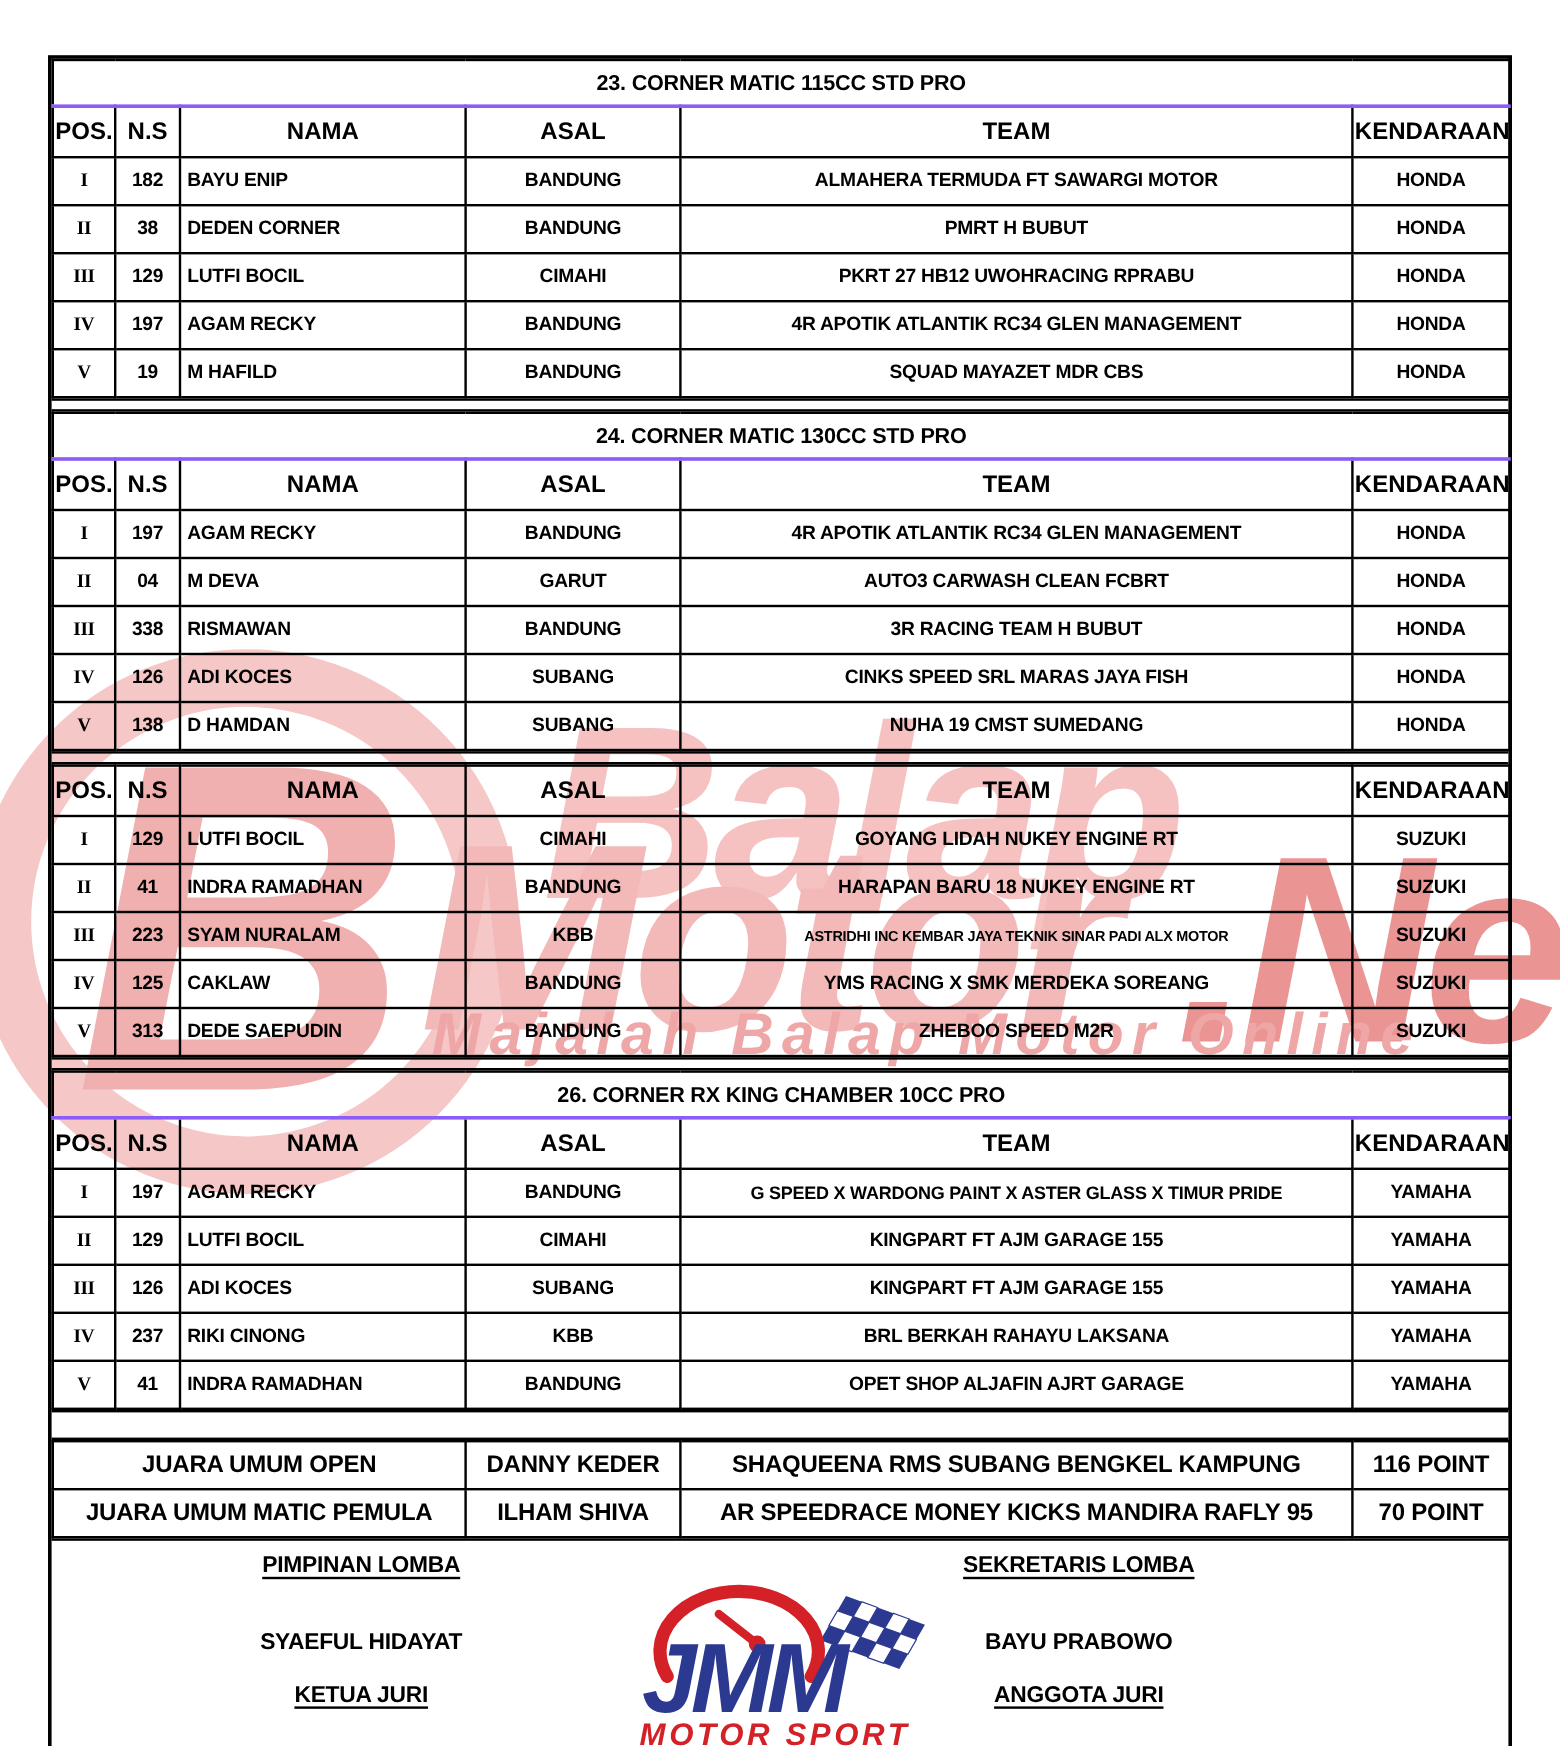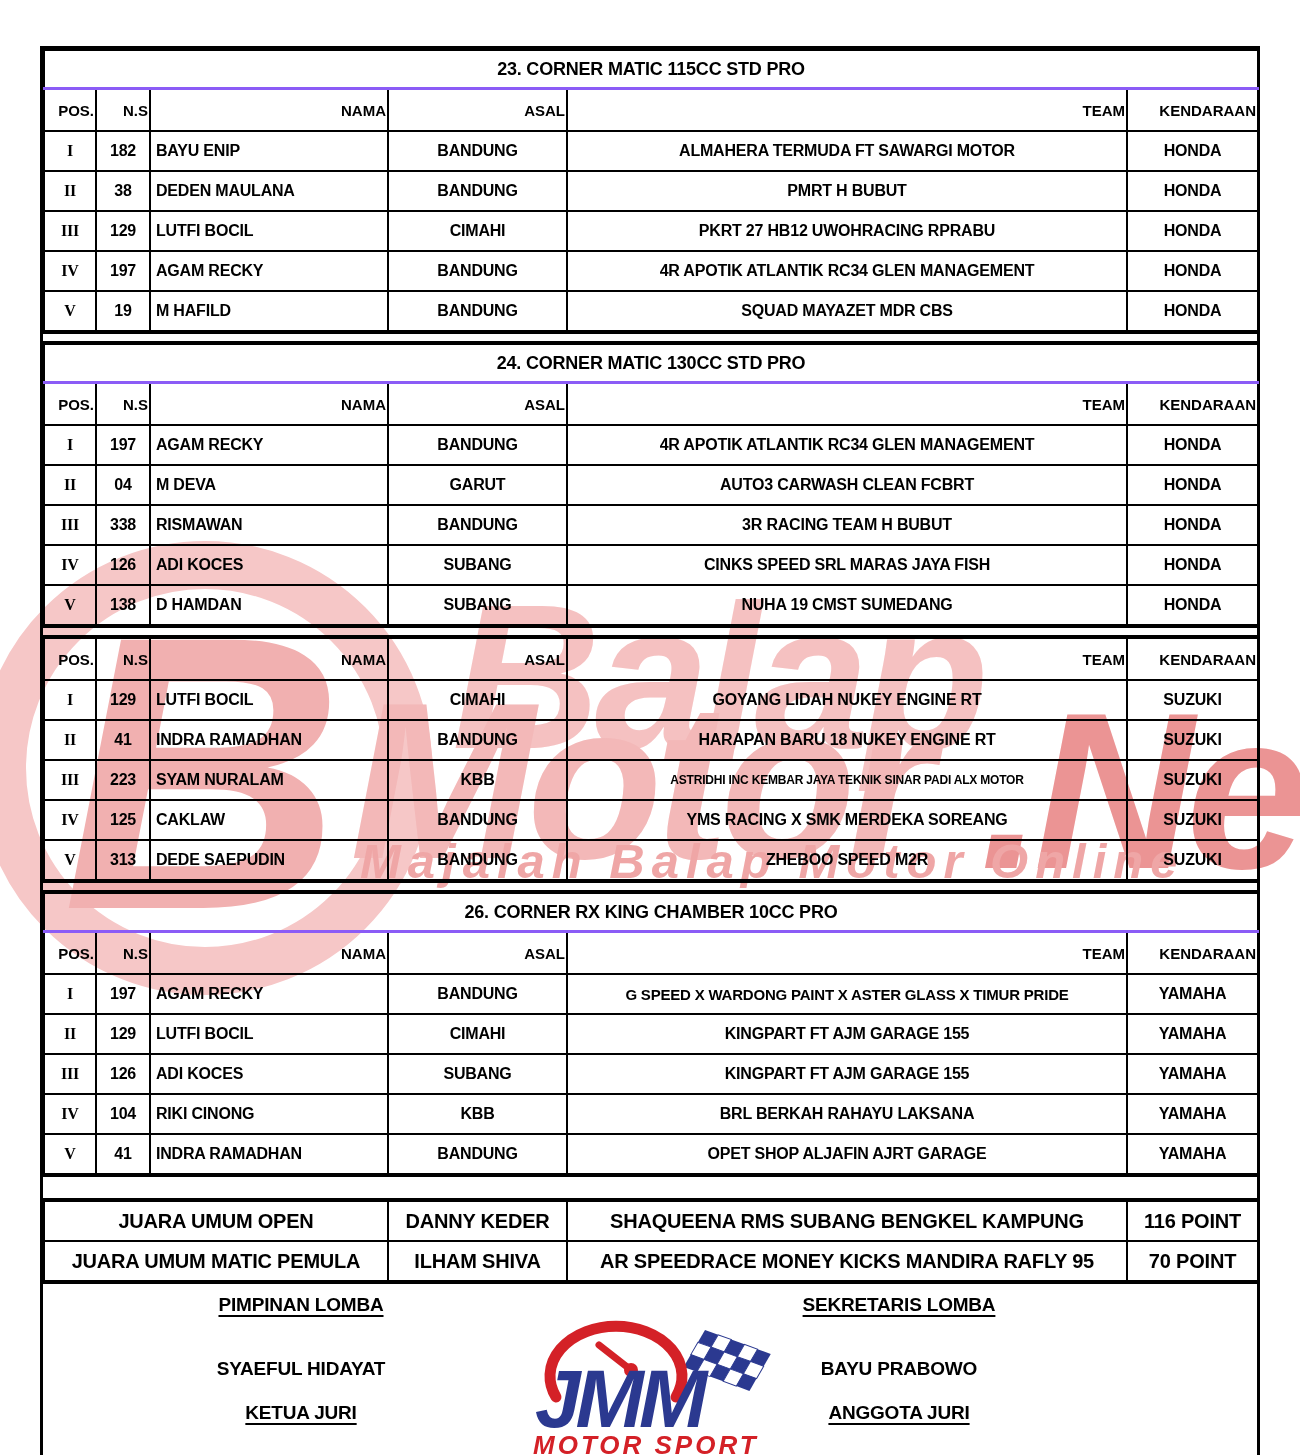--- a/index.html
+++ b/index.html
@@ -13,21 +13,21 @@
   .doc{
     position:absolute;left:40px;top:46px;width:1220px;z-index:1;
     box-sizing:border-box;border:3px solid #000;background:transparent;
   }
   table{width:100%;border-collapse:collapse;table-layout:fixed;background:transparent;}
   td{border:2px solid #000;overflow:hidden;white-space:nowrap;background:transparent;}
   .title-cell{
     height:34px;text-align:center;font-weight:bold;font-size:18px;
     letter-spacing:-0.2px;border-bottom:3px solid #8b5cf6;
   }
-  .head td{height:38px;text-align:right;font-weight:bold;font-size:15px;}
+  .head td{height:38px;text-align:center;font-weight:bold;font-size:20px;}
   .row td{height:36px;font-weight:bold;font-size:16px;letter-spacing:-0.2px;}
   .c-pos{text-align:center;font-family:"Liberation Serif",serif;font-size:17px;}
   .c-ns{text-align:center;}
   .c-nama{text-align:left;padding-left:5px;}
   .c-asal,.c-team,.c-kend{text-align:center;}
   .gap{height:7px;border-top:2px solid #000;border-bottom:2px solid #000;}
   .gap.tall{height:21px;}
   .sum td{height:36px;text-align:center;font-weight:bold;font-size:20px;letter-spacing:-0.2px;}
   
   .footer{position:relative;height:206px;border-top:2px solid #000;}
@@ -80,21 +80,21 @@
       <td class="c-pos">I</td>
       <td class="c-ns">182</td>
       <td class="c-nama">BAYU ENIP</td>
       <td class="c-asal">BANDUNG</td>
       <td class="c-team">ALMAHERA TERMUDA FT SAWARGI MOTOR</td>
       <td class="c-kend">HONDA</td>
     </tr>
     <tr class="row">
       <td class="c-pos">II</td>
       <td class="c-ns">38</td>
-      <td class="c-nama">DEDEN MAULANA</td>
+      <td class="c-nama">DEDEN CORNER</td>
       <td class="c-asal">BANDUNG</td>
       <td class="c-team">PMRT H BUBUT</td>
       <td class="c-kend">HONDA</td>
     </tr>
     <tr class="row">
       <td class="c-pos">III</td>
       <td class="c-ns">129</td>
       <td class="c-nama">LUTFI BOCIL</td>
       <td class="c-asal">CIMAHI</td>
       <td class="c-team">PKRT 27 HB12 UWOHRACING RPRABU</td>
@@ -290,21 +290,21 @@
     <tr class="row">
       <td class="c-pos">III</td>
       <td class="c-ns">126</td>
       <td class="c-nama">ADI KOCES</td>
       <td class="c-asal">SUBANG</td>
       <td class="c-team">KINGPART FT AJM GARAGE 155</td>
       <td class="c-kend">YAMAHA</td>
     </tr>
     <tr class="row">
       <td class="c-pos">IV</td>
-      <td class="c-ns">104</td>
+      <td class="c-ns">237</td>
       <td class="c-nama">RIKI CINONG</td>
       <td class="c-asal">KBB</td>
       <td class="c-team">BRL BERKAH RAHAYU LAKSANA</td>
       <td class="c-kend">YAMAHA</td>
     </tr>
     <tr class="row">
       <td class="c-pos">V</td>
       <td class="c-ns">41</td>
       <td class="c-nama">INDRA RAMADHAN</td>
       <td class="c-asal">BANDUNG</td>

